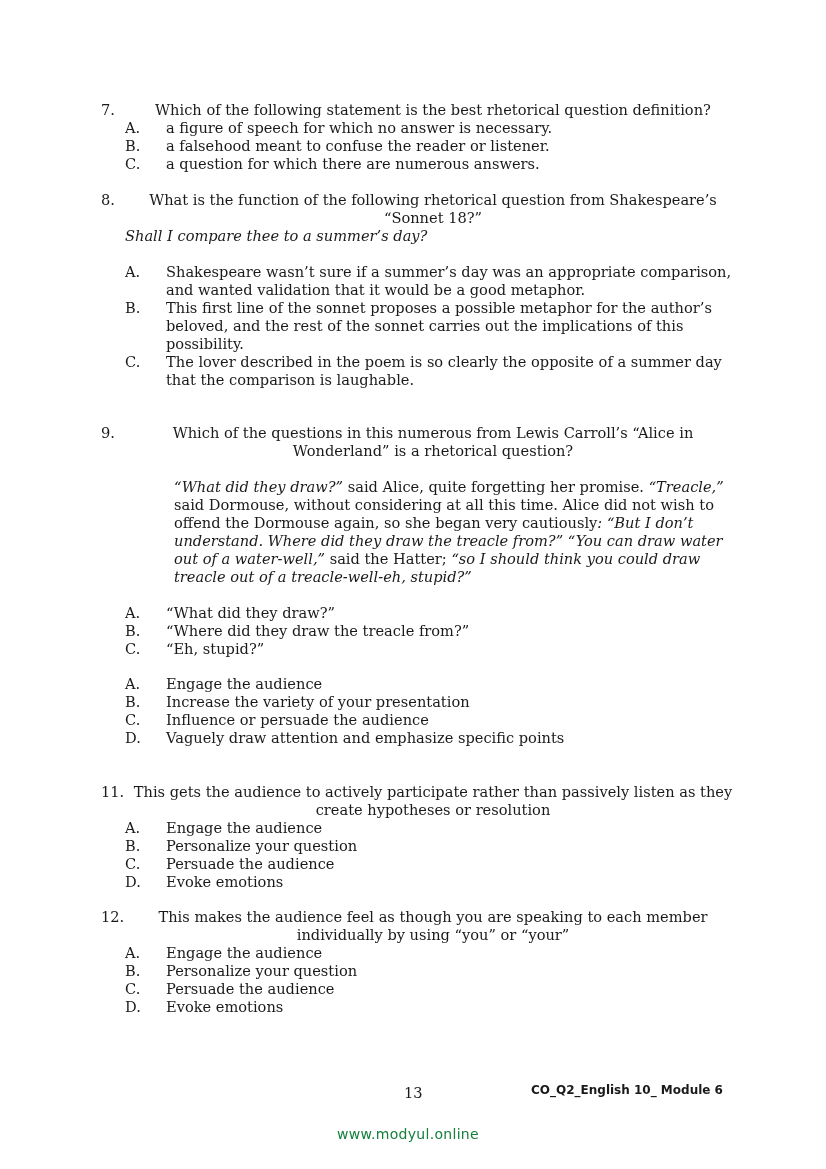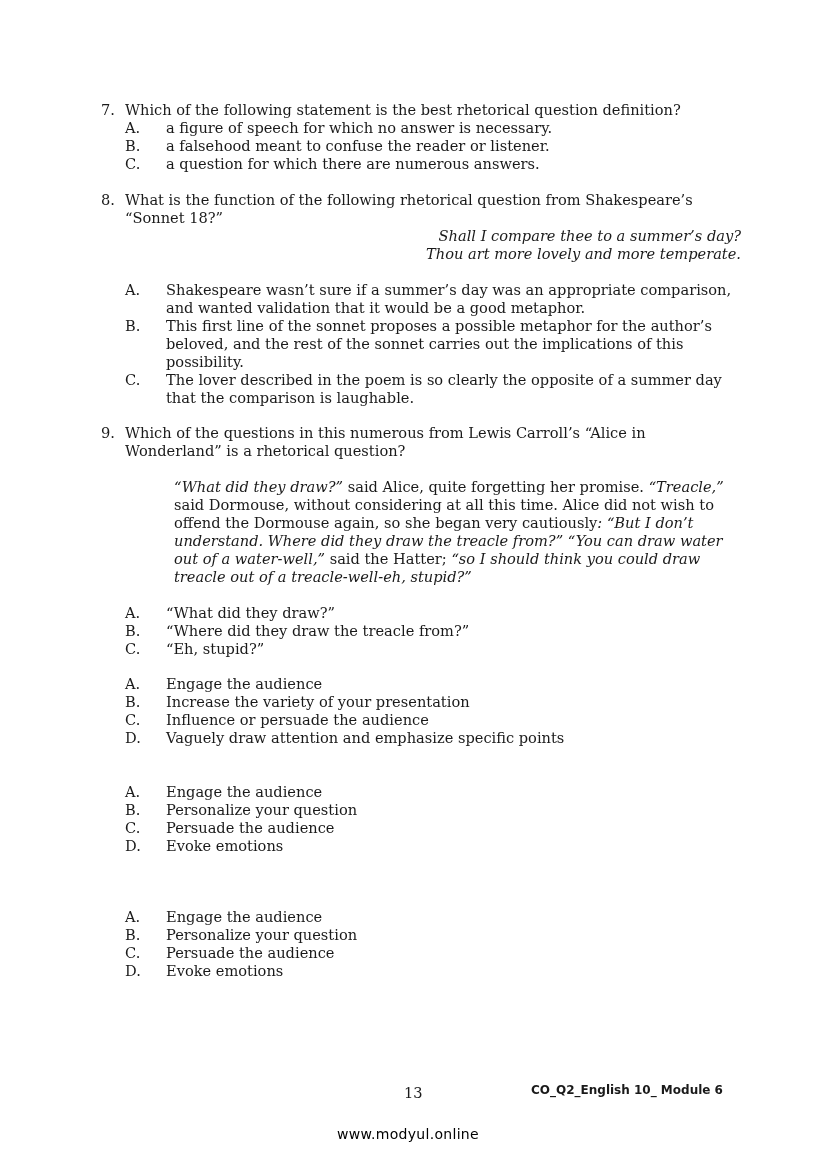--- a/index.html
+++ b/index.html
@@ -2,33 +2,33 @@
 <html><head>
   <meta charset="utf-8">
   <style>
     html, body { margin: 0; padding: 0; background: #ffffff; }
     body { width: 826px; height: 1169px; position: relative; overflow: hidden;
            font-family: "DejaVu Serif", "Liberation Serif", serif; color: #1a1a1a; }
     .page { position: absolute; left: 0; top: 0; width: 826px; height: 1169px; }
     .q { position: absolute; left: 101px; width: 640px; font-size: 14.6px; line-height: 18px; }
     .qline { display: flex; }
     .qnum { width: 24px; flex: none; }
-    .qtext { flex: 1; }
+    .qtext { flex: 1; text-align: center; }
     .opt { display: flex; margin-left: 24px; }
     .olet { width: 25px; flex: none; }
     .otext { flex: 1; margin-left: 16px; }
-    .poem { text-align: right; font-style: italic; margin-left: 24px; }
+    .poem { text-align: left; font-style: italic; margin-left: 24px; }
     .passage { margin-left: 73px; margin-top: 18px; margin-bottom: 18px; }
     .it { font-style: italic; }
     .gap { height: 18px; }
     .footer-page { position: absolute; left: 404px; top: 1084px; font-size: 14.6px; }
     .footer-code { position: absolute; left: 531px; top: 1083px; font-family: "DejaVu Sans", "Liberation Sans", sans-serif;
                    font-weight: bold; font-size: 12px; }
     .watermark { position: absolute; left: 337px; top: 1126px; font-family: "DejaVu Sans", "Liberation Sans", sans-serif;
-                 font-size: 14px; color: #000000; letter-spacing: 0.3px; }
+                 font-size: 14px; color: #15803d; letter-spacing: 0.3px; }
   </style>
 </head>
 <body>
 
 <div class="page">
 
   <div class="q" style="top:101px">
     <div class="qline">
         <span class="qnum">7.</span>
         <span class="qtext">Which of the following statement is the best rhetorical question definition?</span>
@@ -47,21 +47,20 @@
       </div>
   </div>
 
   <div class="q" style="top:191px">
     <div class="qline">
         <span class="qnum">8.</span>
         <span class="qtext">What is the function of the following rhetorical question from Shakespeare’s “Sonnet 18?”</span>
       </div>
     <div class="poem">
       <div>Shall I compare thee to a summer’s day?</div>
-      <div>Thou art more lovely and more temperate.</div>
     </div>
     <div class="gap"></div>
     <div class="opt">
         <span class="olet">A.</span>
         <span class="otext">Shakespeare wasn’t sure if a summer’s day was an appropriate comparison, and wanted validation that it would be a good metaphor.</span>
       </div>
     <div class="opt">
         <span class="olet">B.</span>
         <span class="otext">This first line of the sonnet proposes a possible metaphor for the author’s beloved, and the rest of the sonnet carries out the implications of this possibility.</span>
       </div>
@@ -104,39 +103,47 @@
         <span class="olet">C.</span>
         <span class="otext">Influence or persuade the audience</span>
       </div>
     <div class="opt">
         <span class="olet">D.</span>
         <span class="otext">Vaguely draw attention and emphasize specific points</span>
       </div>
   </div>
 
   <div class="q" style="top:783px">
+    <div class="qline">
+        <span class="qnum">11.</span>
+        <span class="qtext">This gets the audience to actively participate rather than passively listen as they create hypotheses or resolution</span>
+      </div>
     <div class="opt">
         <span class="olet">A.</span>
         <span class="otext">Engage the audience</span>
       </div>
     <div class="opt">
         <span class="olet">B.</span>
         <span class="otext">Personalize your question</span>
       </div>
     <div class="opt">
         <span class="olet">C.</span>
         <span class="otext">Persuade the audience</span>
       </div>
     <div class="opt">
         <span class="olet">D.</span>
         <span class="otext">Evoke emotions</span>
       </div>
   </div>
 
   <div class="q" style="top:908px">
+    <div class="qline">
+        <span class="qnum">12.</span>
+        <span class="qtext">This makes the audience feel as though you are speaking to each member individually by using “you” or “your”</span>
+      </div>
     <div class="opt">
         <span class="olet">A.</span>
         <span class="otext">Engage the audience</span>
       </div>
     <div class="opt">
         <span class="olet">B.</span>
         <span class="otext">Personalize your question</span>
       </div>
     <div class="opt">
         <span class="olet">C.</span>

